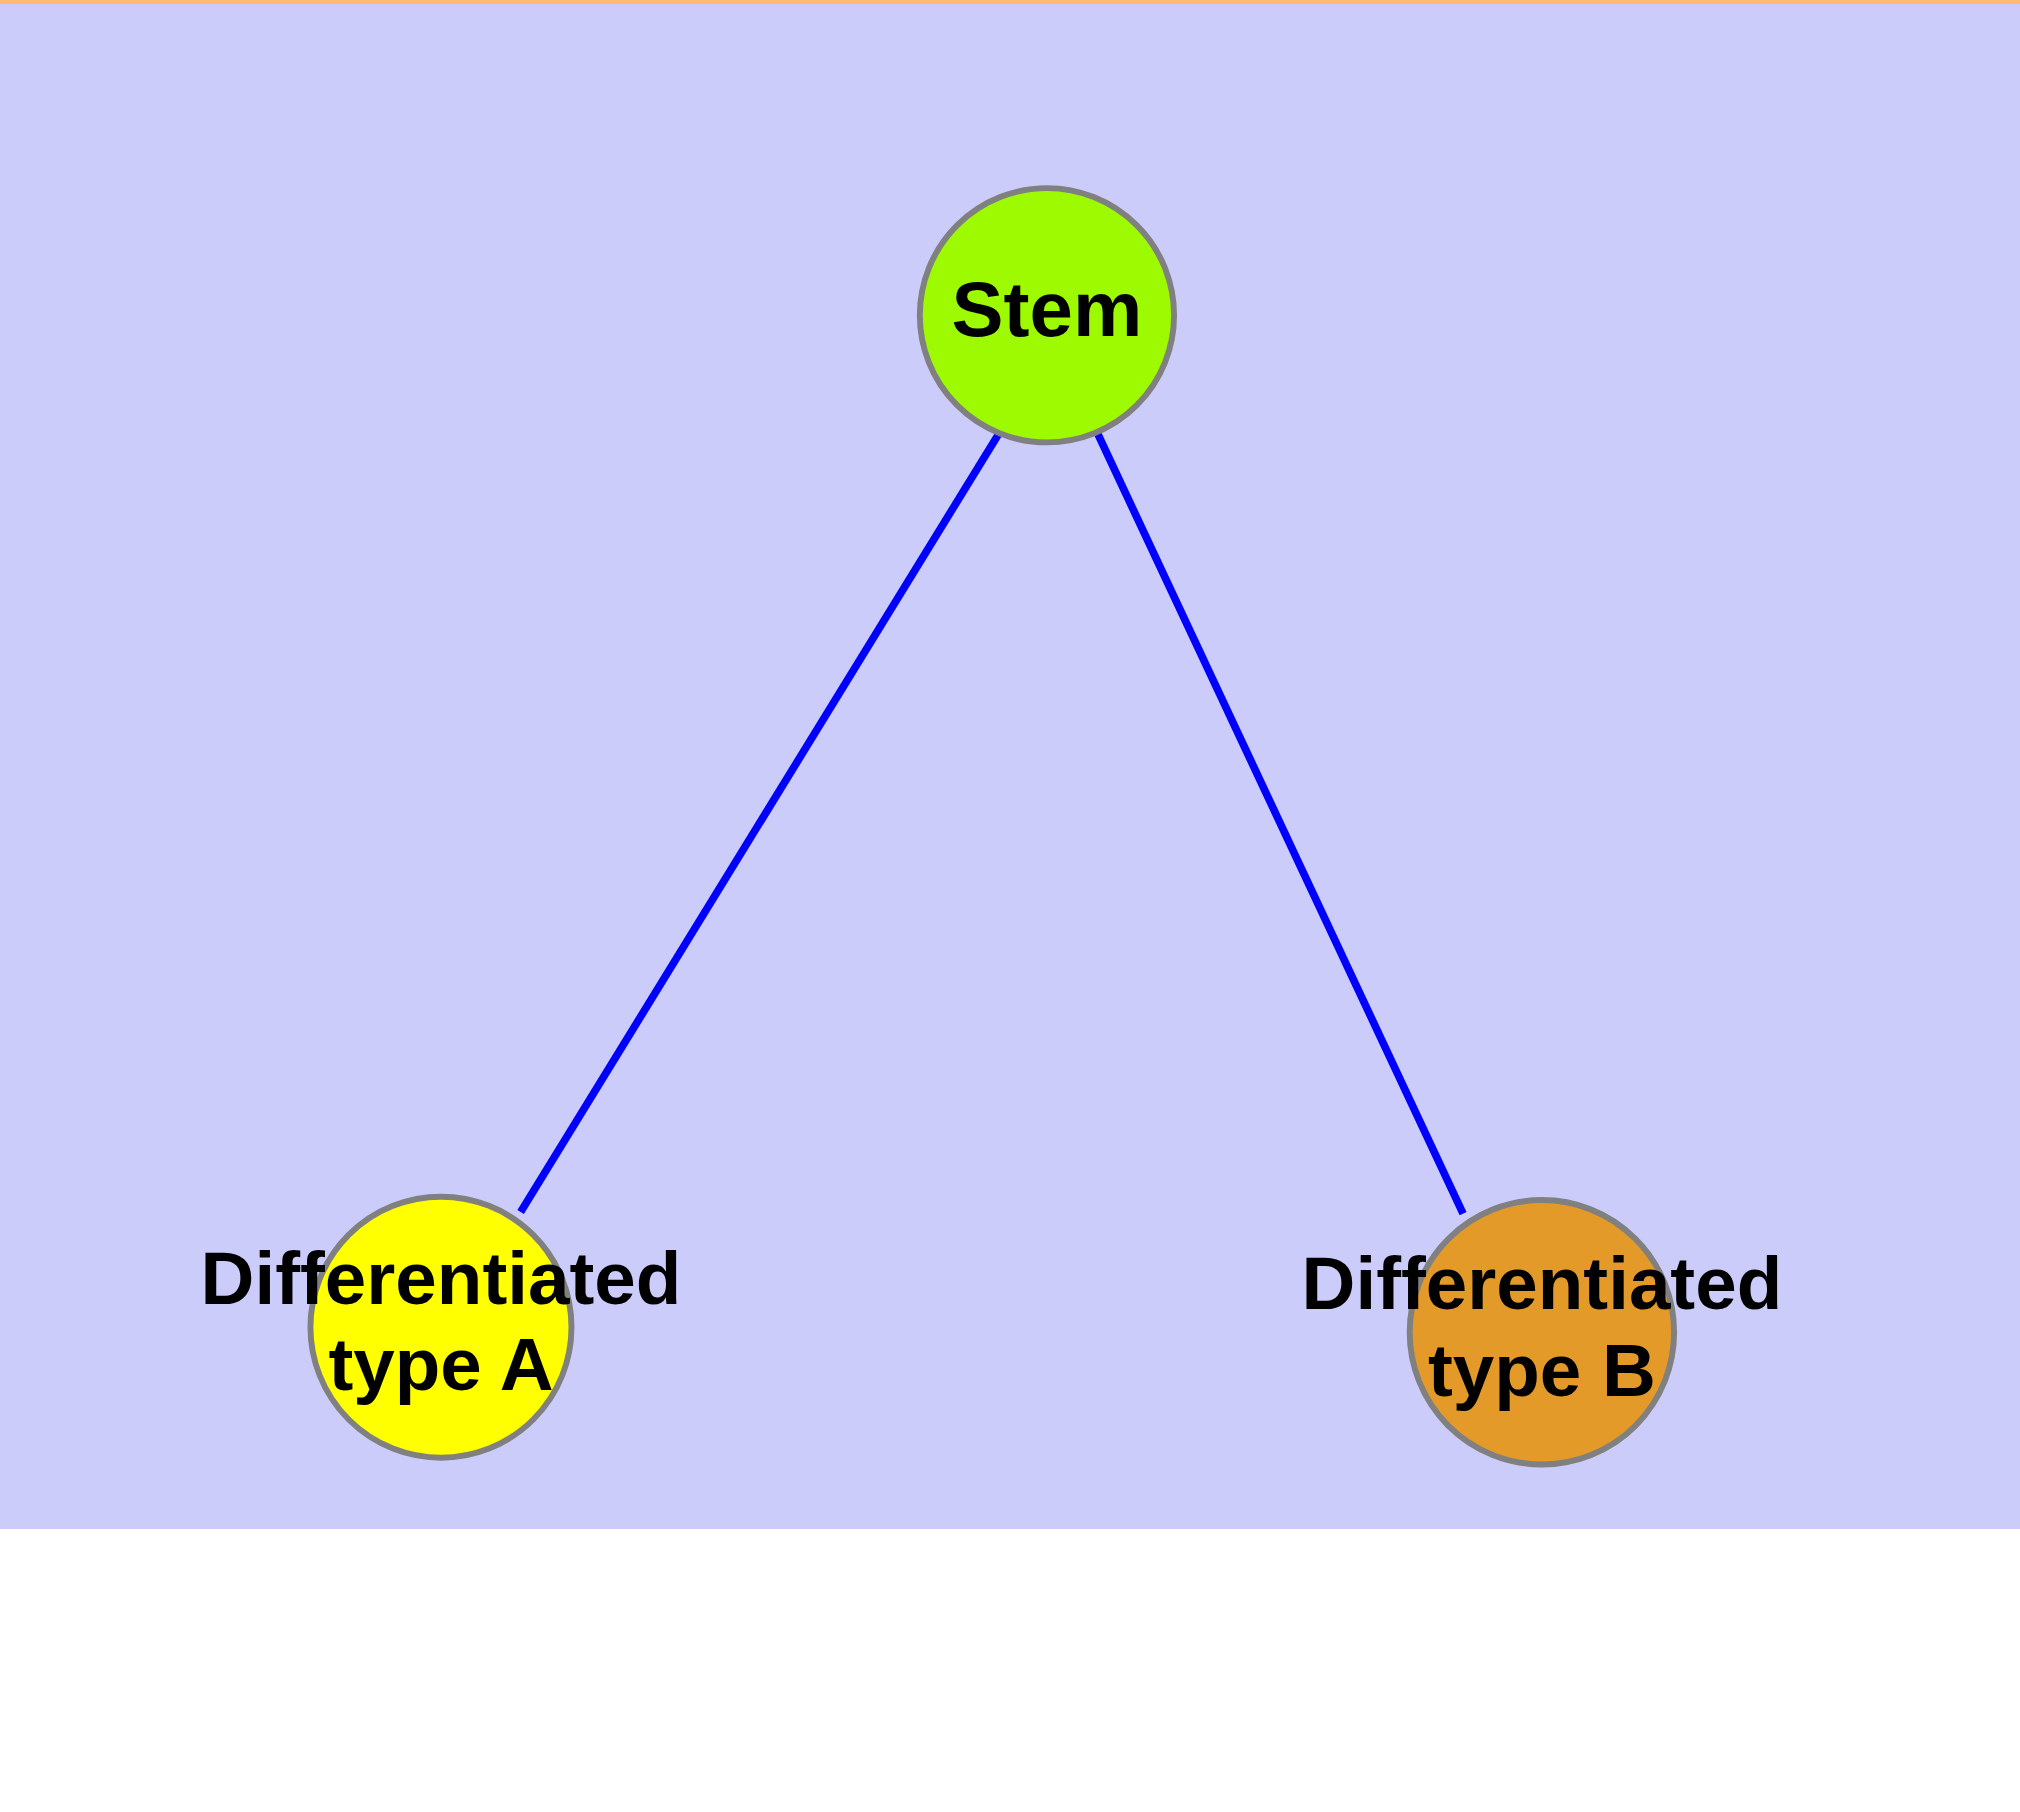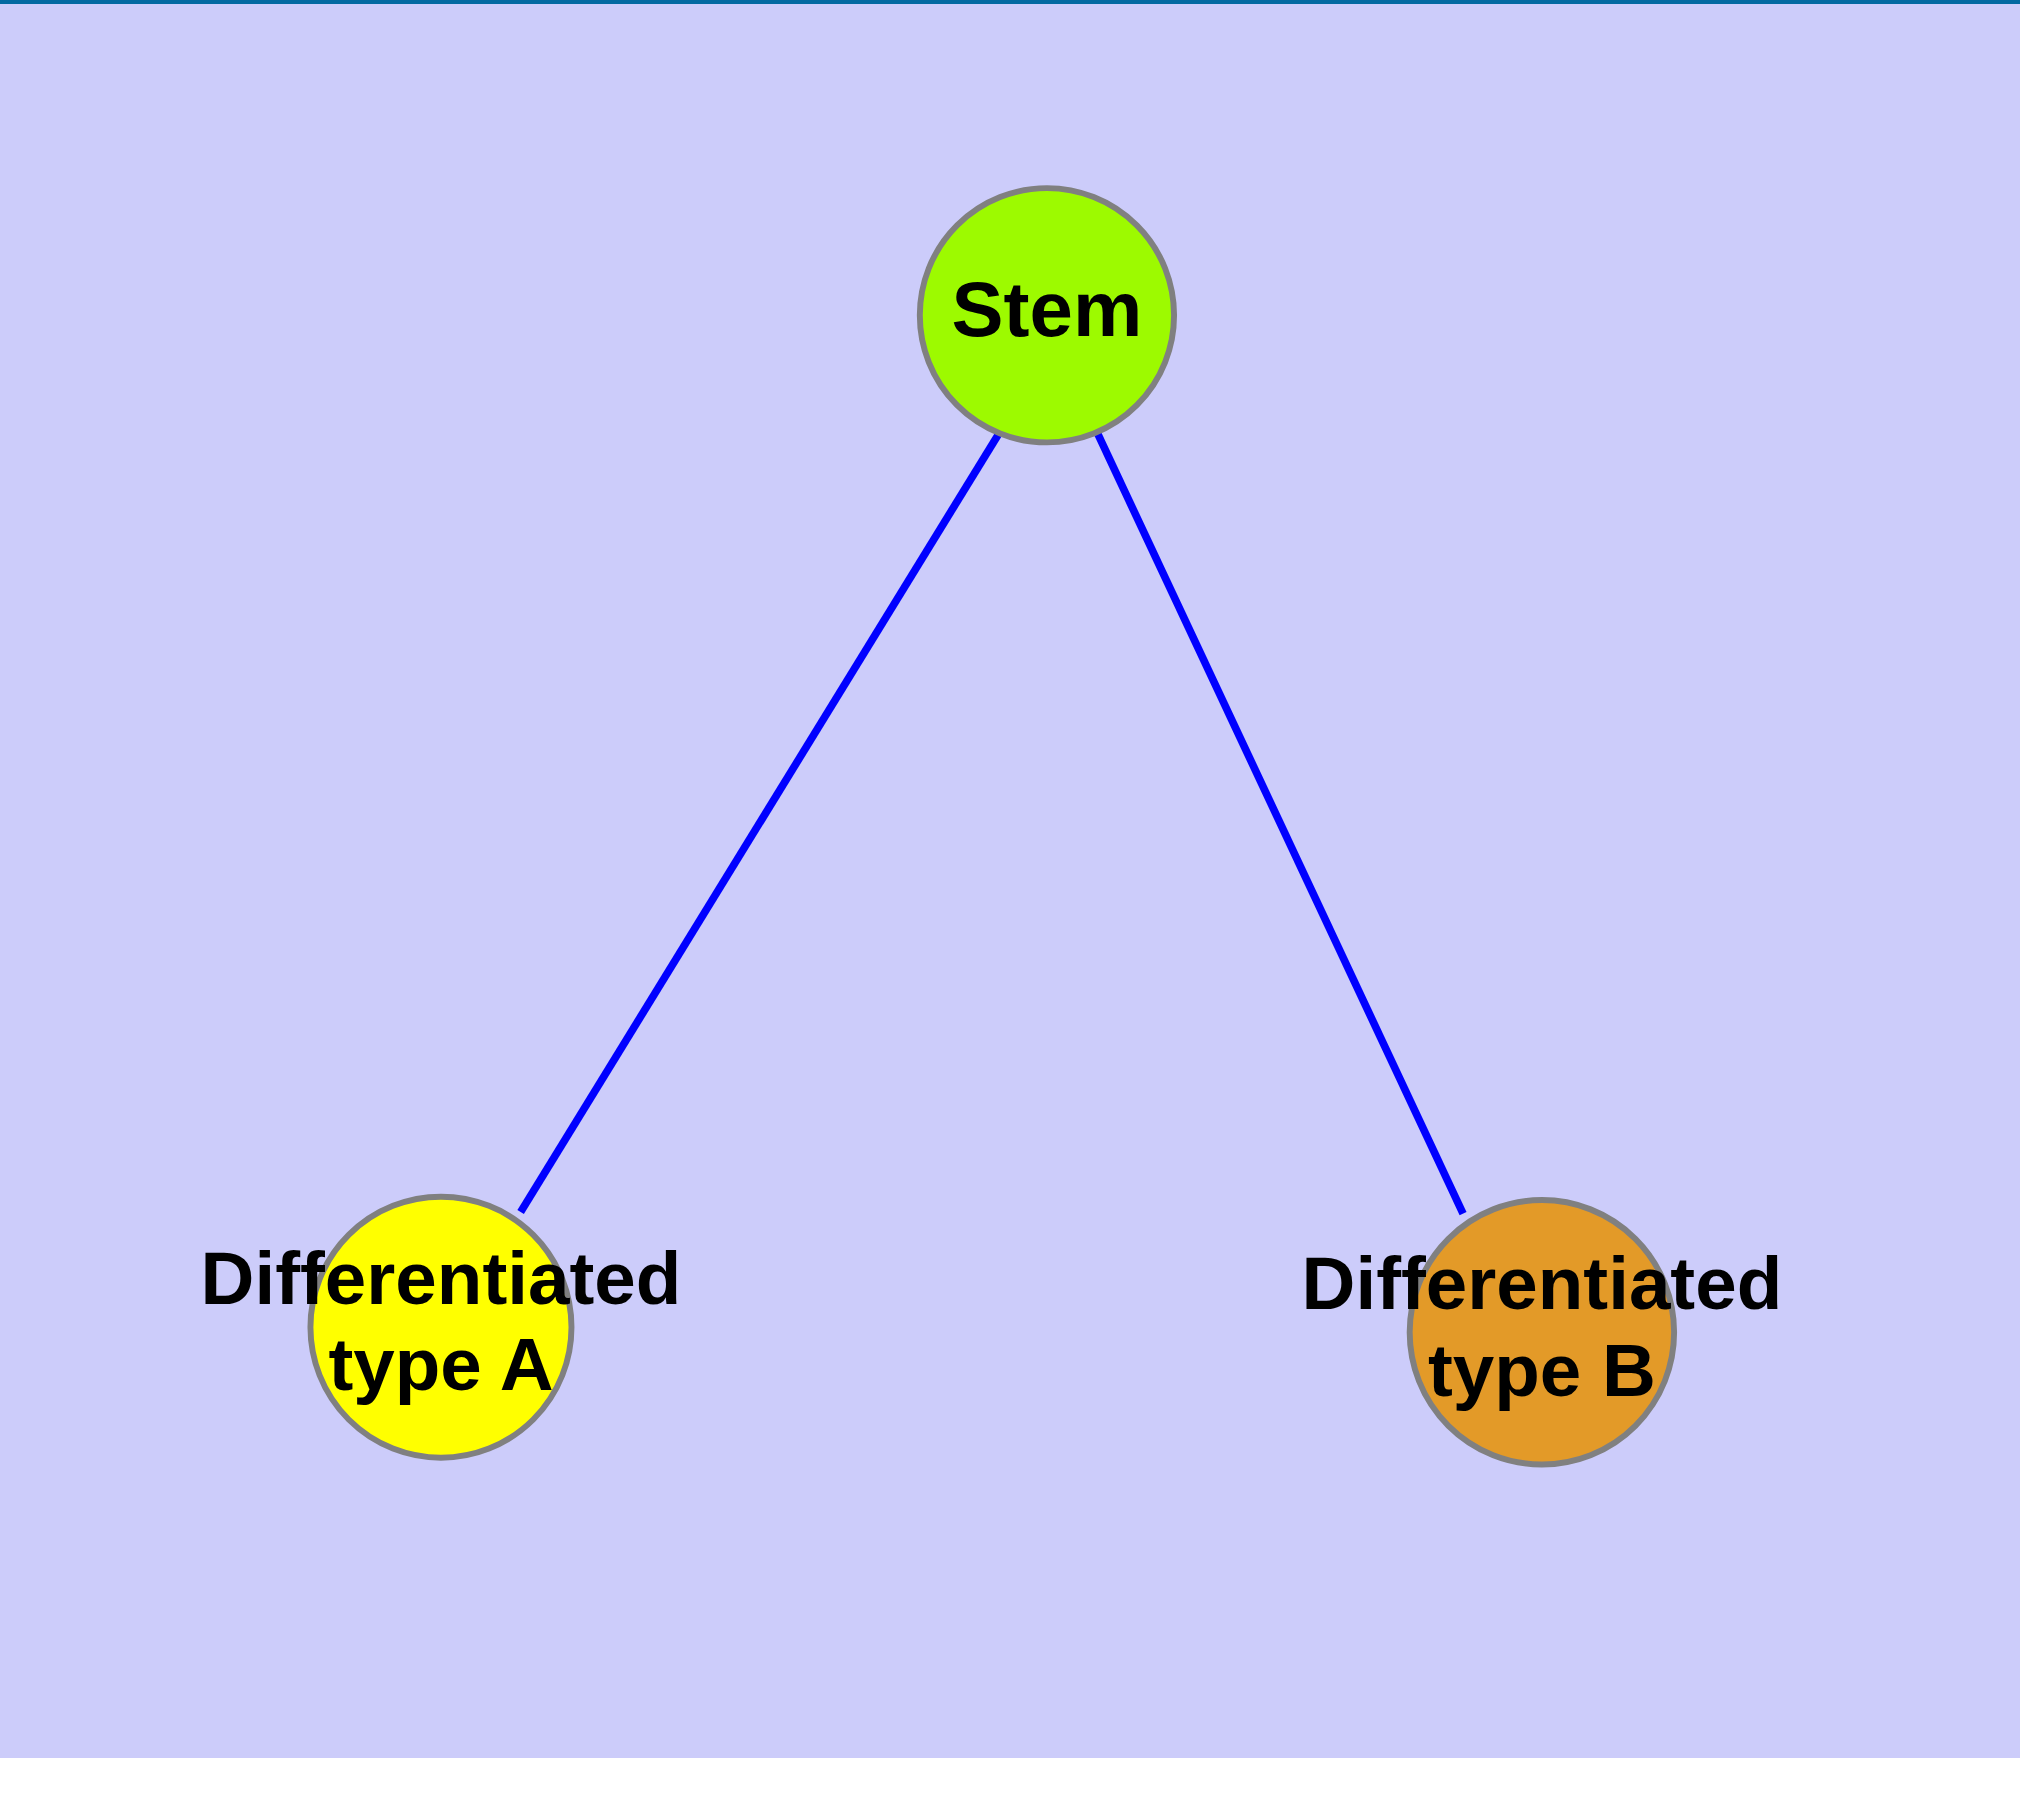--- a/index.html
+++ b/index.html
@@ -47,21 +47,21 @@
     font-weight: bold;
     fill: #000000;
     text-anchor: middle;
     dominant-baseline: middle;
     white-space: pre;
   }
 </style>
 </head>
 <body>
 
-<div id="canvas" style="width: 2021px; height: 1758px; background: #0369a1;">
+<div id="canvas" style="width: 2021px; height: 1529px; background: #fdba74;">
 
   <div id="plot-area" style="background: rgb(204, 204, 250); width: 2021px; height: 1808px;"></div>
 
   <svg id="graph-svg" viewBox="0 0 2384 2138" xmlns="http://www.w3.org/2000/svg">
 
     <g id="edges-layer">
       <line class="edge-line" x1="1178" y1="512" x2="614" y2="1430" stroke="#0000ff" stroke-width="9"></line>
       <line class="edge-line" x1="1295" y1="512" x2="1726" y2="1432" stroke="#0000ff" stroke-width="9"></line>
     </g>
 

